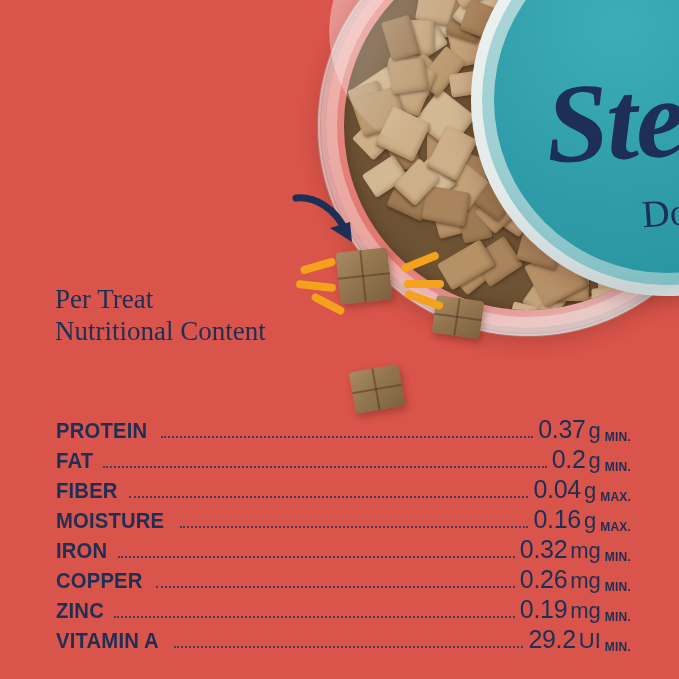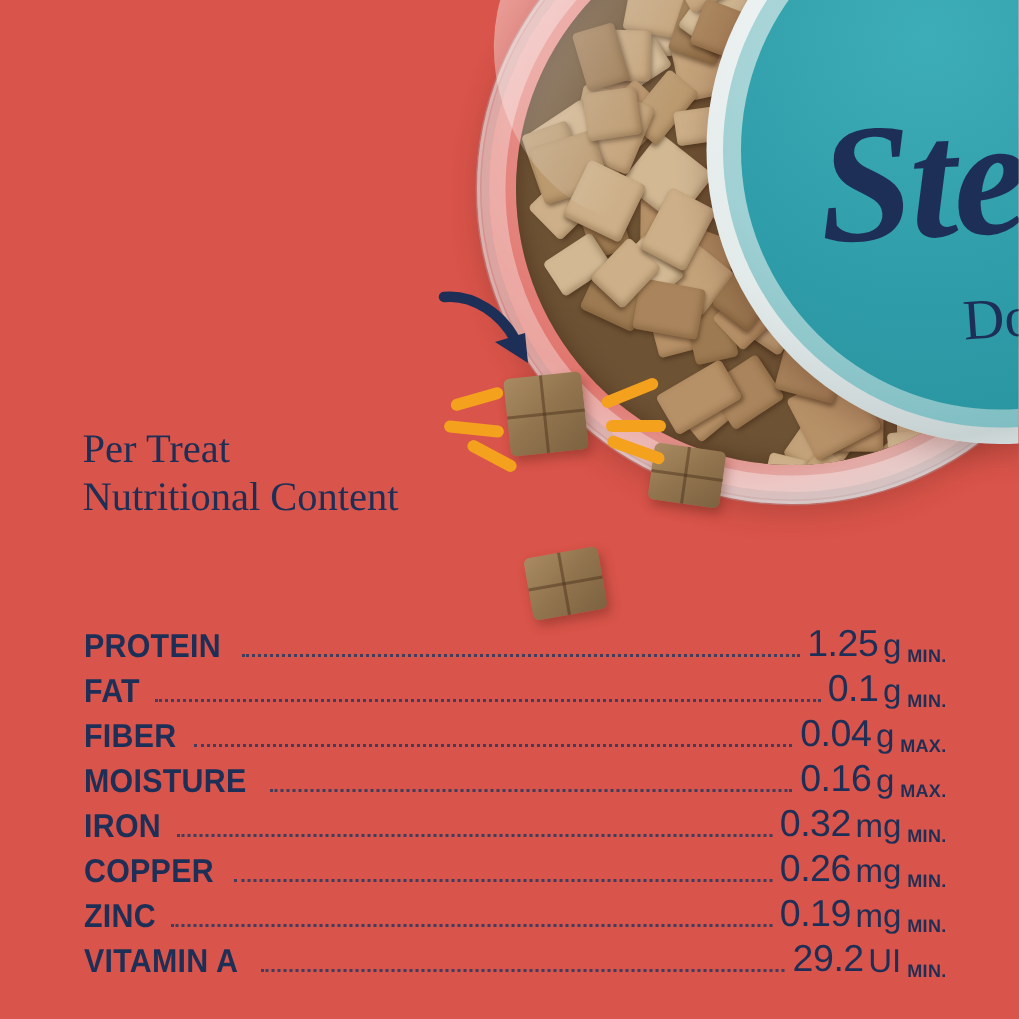--- a/index.html
+++ b/index.html
@@ -306,28 +306,28 @@
 
   <div class="nut-title">
     <div>Per Treat</div>
     <div>Nutritional Content</div>
   </div>
 
   <div class="nut-table" id="nutrition-table">
       <div class="nut-row">
         <span class="nut-label">PROTEIN</span>
         <span class="nut-dots"></span>
-        <span class="nut-val">1.25</span>
+        <span class="nut-val">0.37</span>
         <span class="nut-unit">g</span>
         <span class="nut-qual">MIN.</span>
       </div>
       <div class="nut-row">
         <span class="nut-label">FAT</span>
         <span class="nut-dots"></span>
-        <span class="nut-val">0.1</span>
+        <span class="nut-val">0.2</span>
         <span class="nut-unit">g</span>
         <span class="nut-qual">MIN.</span>
       </div>
       <div class="nut-row">
         <span class="nut-label">FIBER</span>
         <span class="nut-dots"></span>
         <span class="nut-val">0.04</span>
         <span class="nut-unit">g</span>
         <span class="nut-qual">MAX.</span>
       </div>

